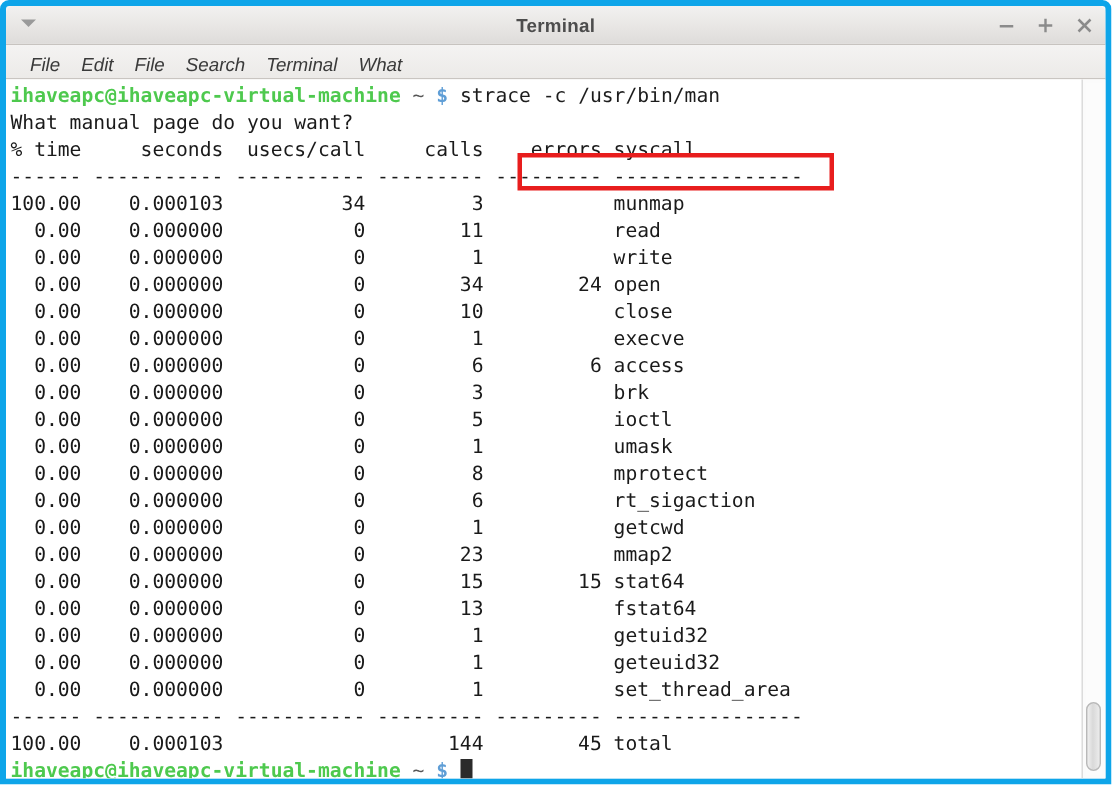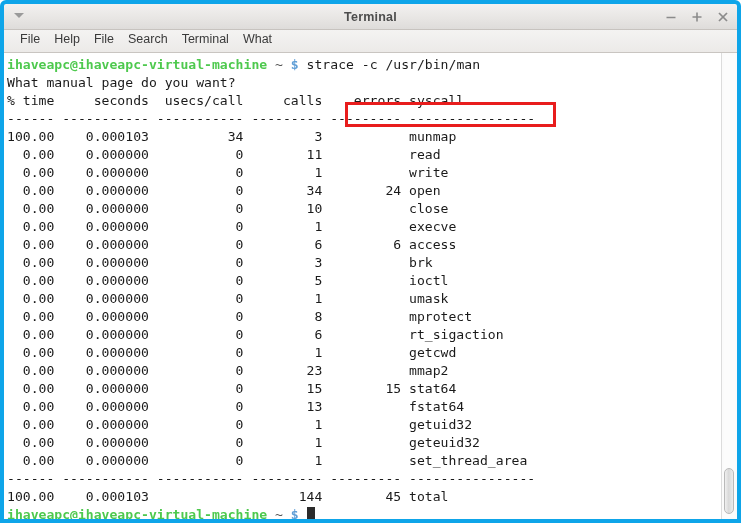--- a/index.html
+++ b/index.html
@@ -72,23 +72,24 @@
   }
   .win-btn svg { display: block; }
 
   
   .menubar {
     height: 23px;
     min-height: 23px;
     background: linear-gradient(to bottom, #f4f3f2 0%, #eceae8 100%);
     border-bottom: 1px solid #c9c5c1;
     display: flex;
-    align-items: flex-start;
+    align-items: flex-end;
     padding-left: 9px;
     box-sizing: border-box;
+    font-style: italic;
   }
   .menu-item {
     font-size: 12.5px;
     color: #3a3a3a;
     padding: 2px 7px;
     cursor: default;
     user-select: none;
     white-space: nowrap;
   }
 
@@ -193,21 +194,21 @@
         <svg width="16" height="16" viewBox="0 0 16 16">
             <line x1="4" y1="4" x2="12" y2="12" stroke="#8b8b8b" stroke-width="1.7"></line>
             <line x1="12" y1="4" x2="4" y2="12" stroke="#8b8b8b" stroke-width="1.7"></line>
           </svg>
       </span>
     </div>
   </div>
 
   <div class="menubar">
     <span class="menu-item">File</span>
-    <span class="menu-item">Help</span>
+    <span class="menu-item">Edit</span>
     <span class="menu-item">File</span>
     <span class="menu-item">Search</span>
     <span class="menu-item">Terminal</span>
     <span class="menu-item">What</span>
   </div>
 
   <div class="term-wrap">
     <div class="term" id="term-output"><span class="term-line"><span class="c-user">ihaveapc@ihaveapc-virtual-machine</span><span class="c-tilde"> ~</span><span class="c-dollar"> $</span><span class="c-plain"> strace -c /usr/bin/man</span></span><span class="term-line">What manual page do you want?</span><span class="term-line">% time     seconds  usecs/call     calls    errors syscall</span><span class="term-line">------ ----------- ----------- --------- --------- ----------------</span><span class="term-line">100.00    0.000103          34         3           munmap</span><span class="term-line">  0.00    0.000000           0        11           read</span><span class="term-line">  0.00    0.000000           0         1           write</span><span class="term-line">  0.00    0.000000           0        34        24 open</span><span class="term-line">  0.00    0.000000           0        10           close</span><span class="term-line">  0.00    0.000000           0         1           execve</span><span class="term-line">  0.00    0.000000           0         6         6 access</span><span class="term-line">  0.00    0.000000           0         3           brk</span><span class="term-line">  0.00    0.000000           0         5           ioctl</span><span class="term-line">  0.00    0.000000           0         1           umask</span><span class="term-line">  0.00    0.000000           0         8           mprotect</span><span class="term-line">  0.00    0.000000           0         6           rt_sigaction</span><span class="term-line">  0.00    0.000000           0         1           getcwd</span><span class="term-line">  0.00    0.000000           0        23           mmap2</span><span class="term-line">  0.00    0.000000           0        15        15 stat64</span><span class="term-line">  0.00    0.000000           0        13           fstat64</span><span class="term-line">  0.00    0.000000           0         1           getuid32</span><span class="term-line">  0.00    0.000000           0         1           geteuid32</span><span class="term-line">  0.00    0.000000           0         1           set_thread_area</span><span class="term-line">------ ----------- ----------- --------- --------- ----------------</span><span class="term-line">100.00    0.000103                   144        45 total</span><span class="term-line"><span class="c-user">ihaveapc@ihaveapc-virtual-machine</span><span class="c-tilde"> ~</span><span class="c-dollar"> $</span> <span class="cursor"></span></span></div>
 
     <div class="cmd-box"></div>

